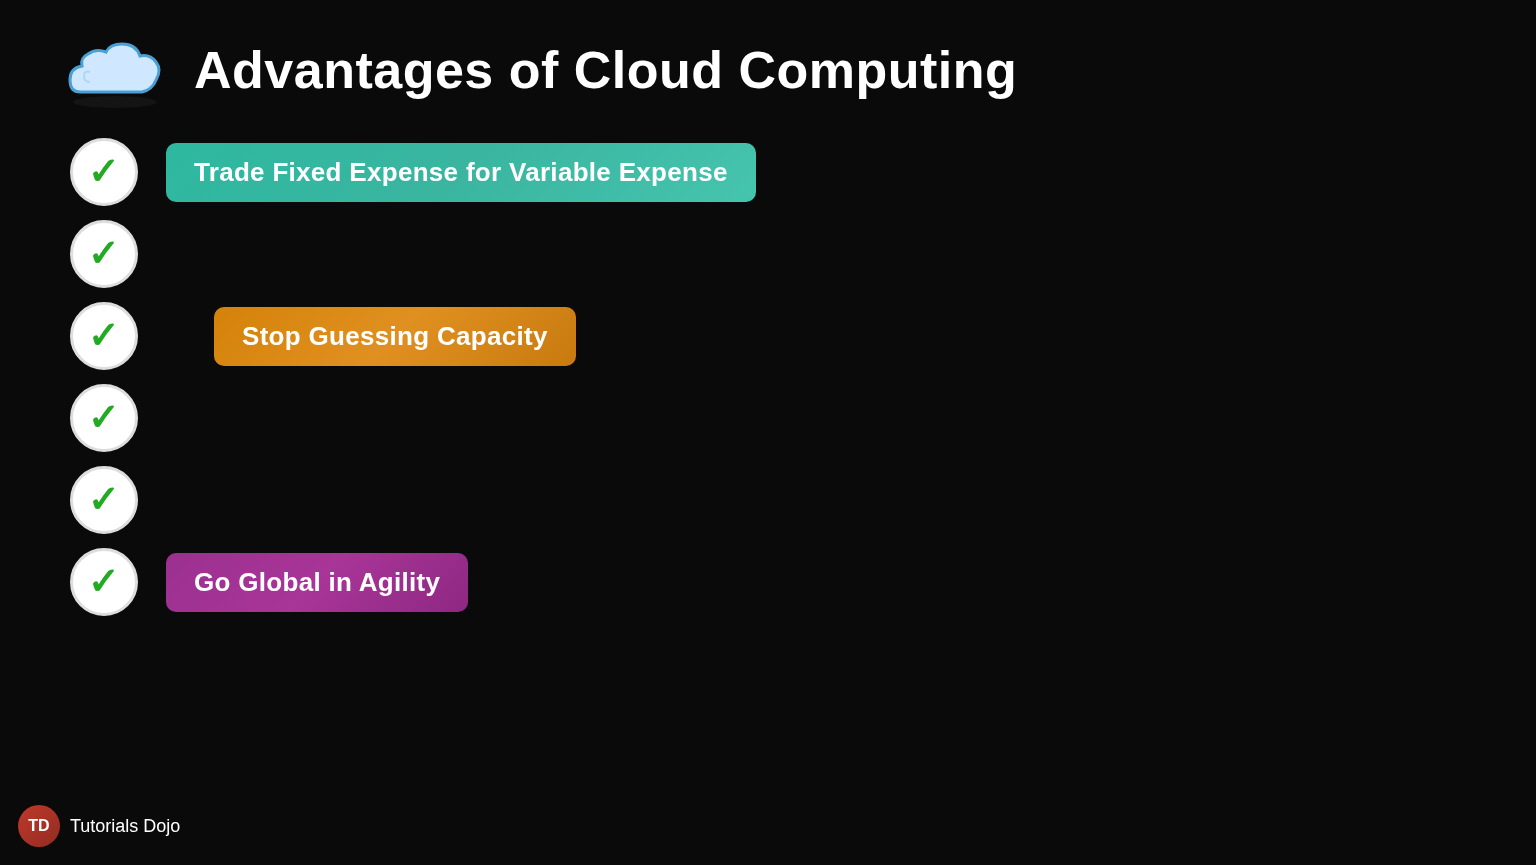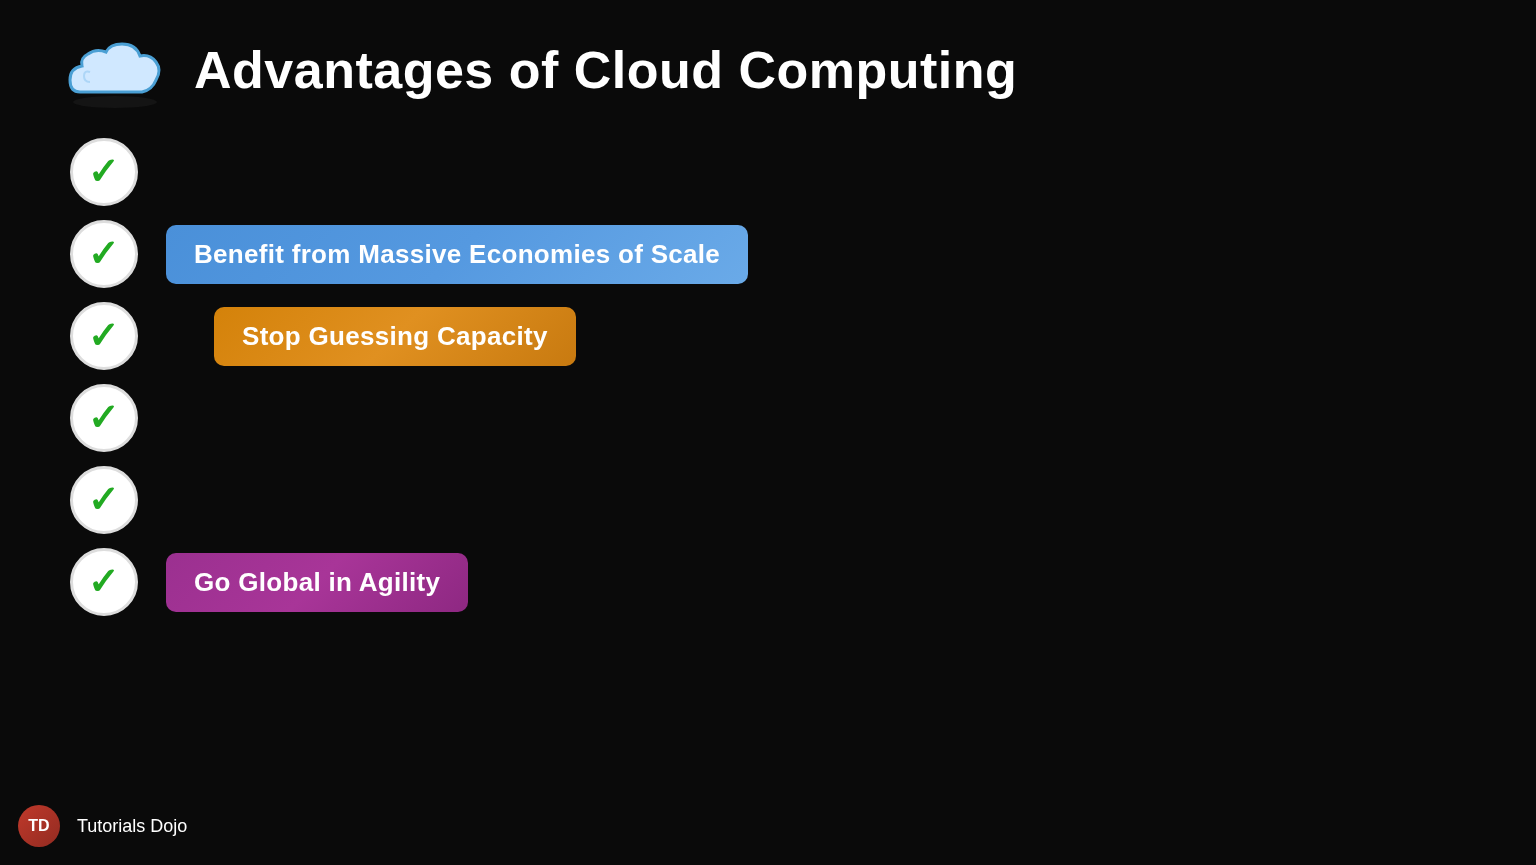--- a/index.html
+++ b/index.html
@@ -98,21 +98,21 @@
     .pill-red     { background: linear-gradient(135deg, #b83030, #c43535, #a82828); }
     .pill-purple  { background: linear-gradient(135deg, #9b3090, #a83598, #8e2882); }
 
     
     .watermark {
       position: absolute;
       bottom: 18px;
       left: 18px;
       display: flex;
       align-items: center;
-      gap: 17px;
+      gap: 10px;
     }
 
     .td-logo {
       width: 42px;
       height: 42px;
       border-radius: 50%;
       background: linear-gradient(135deg, #c0392b, #922b21);
       display: flex;
       align-items: center;
       justify-content: center;
@@ -144,26 +144,26 @@
       </svg>
     </div>
     <h1 class="title">Advantages of Cloud Computing</h1>
   </div>
 
   <div class="items-list" id="items-container">
   <div class="list-item">
         <div class="check-circle">
           <span class="check-mark">✓</span>
         </div>
+        <div class="pill-btn pill-teal">Trade Fixed Expense for Variable Expense</div>
       </div>
       <div class="list-item">
         <div class="check-circle">
           <span class="check-mark">✓</span>
         </div>
-        <div class="pill-btn pill-blue">Benefit from Massive Economies of Scale</div>
       </div>
       <div class="list-item">
         <div class="check-circle">
           <span class="check-mark">✓</span>
         </div>
         <div class="pill-btn pill-orange">Stop Guessing Capacity</div>
       </div>
       <div class="list-item">
         <div class="check-circle">
           <span class="check-mark">✓</span>

